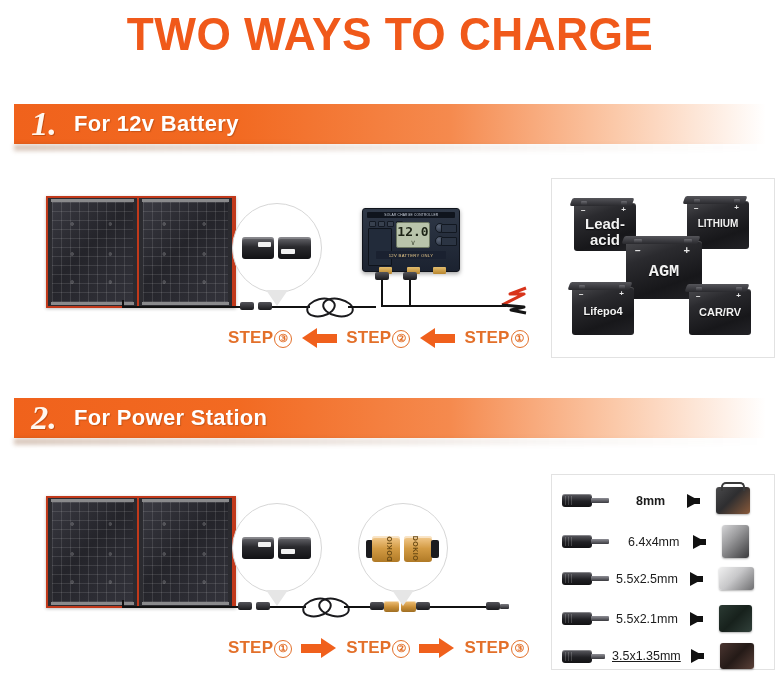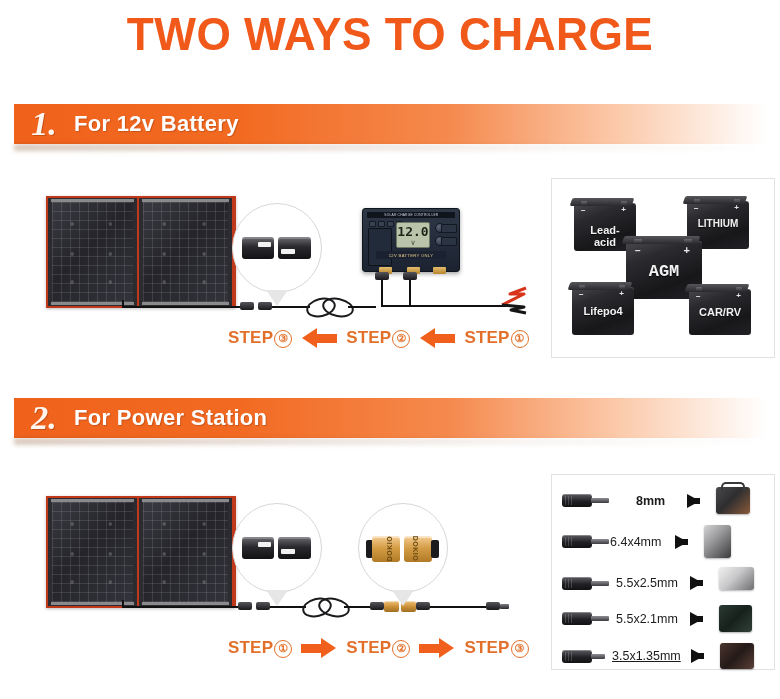--- a/index.html
+++ b/index.html
@@ -301,21 +301,21 @@
 
   <div class="rpanel" style="left:551px;top:178px;width:222px;height:178px;">
 
     <div class="bat" style="left:22px;top:24px;width:62px;height:48px;">
       <div class="body"></div>
       <div class="lid"></div>
       <div class="term" style="left:7px;"></div>
       <div class="term" style="right:9px;"></div>
       <div class="sym" style="left:7px;top:4px;">−</div>
       <div class="sym" style="right:10px;top:3px;">+</div>
-      <div class="lbl" style="top: 22px; font-size: 11px; white-space: pre-line;">Lead-
+      <div class="lbl" style="top: 13px; font-size: 15px; white-space: pre-line;">Lead-
 acid</div>
     </div>
 
     <div class="bat" style="left:135px;top:22px;width:62px;height:48px;">
       <div class="body"></div>
       <div class="lid"></div>
       <div class="term" style="left:7px;"></div>
       <div class="term" style="right:9px;"></div>
       <div class="sym" style="left:7px;top:4px;">−</div>
       <div class="sym" style="right:10px;top:3px;">+</div>
@@ -442,26 +442,26 @@
       <div class="ps" style="margin-left:16px;width:34px;height:27px;background:linear-gradient(135deg,#4a4a4c 0%,#2e2e30 45%,#8a5a3a 100%);">
         <div class="handle"></div>
       </div>
     </div>
 
     <div class="arow" style="left:10px;top:50px;width:202px;">
       <div class="adapter">
         <div class="bar1"></div>
         <div class="pin"></div>
       </div>
-      <div class="asize" style="margin-left:0;">6.4x4mm</div>
+      <div class="asize" style="margin-left:18px;">6.4x4mm</div>
       <div class="ablk" style="margin-left:14px;"></div>
       <div class="ps" style="margin-left:16px;width:27px;height:33px;background:linear-gradient(135deg,#d5d5d7 0%,#9a9a9c 40%,#3a3a3c 100%);"></div>
     </div>
 
-    <div class="arow" style="left:10px;top:92px;width:202px;align-items:flex-end;">
+    <div class="arow" style="left:10px;top:92px;width:202px;">
       <div class="adapter">
         <div class="bar1"></div>
         <div class="pin"></div>
       </div>
       <div class="asize" style="margin-left:6px;">5.5x2.5mm</div>
       <div class="ablk" style="margin-left:12px;"></div>
       <div class="ps" style="margin-left:16px;width:35px;height:23px;background:linear-gradient(135deg,#f0f0f0 0%,#c8c8ca 45%,#6e6e70 100%);"></div>
     </div>
 
     <div class="arow" style="left:10px;top:130px;width:202px;">

